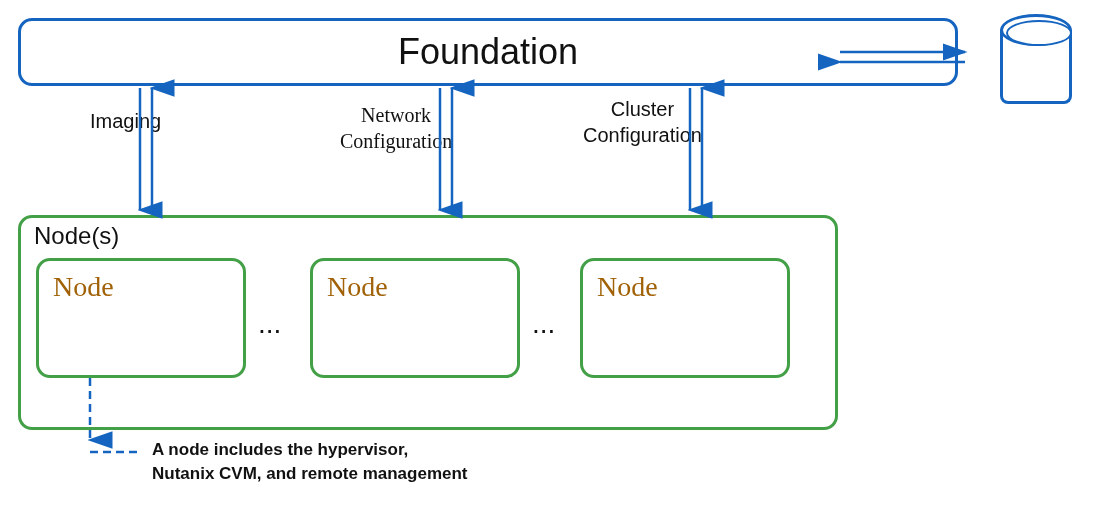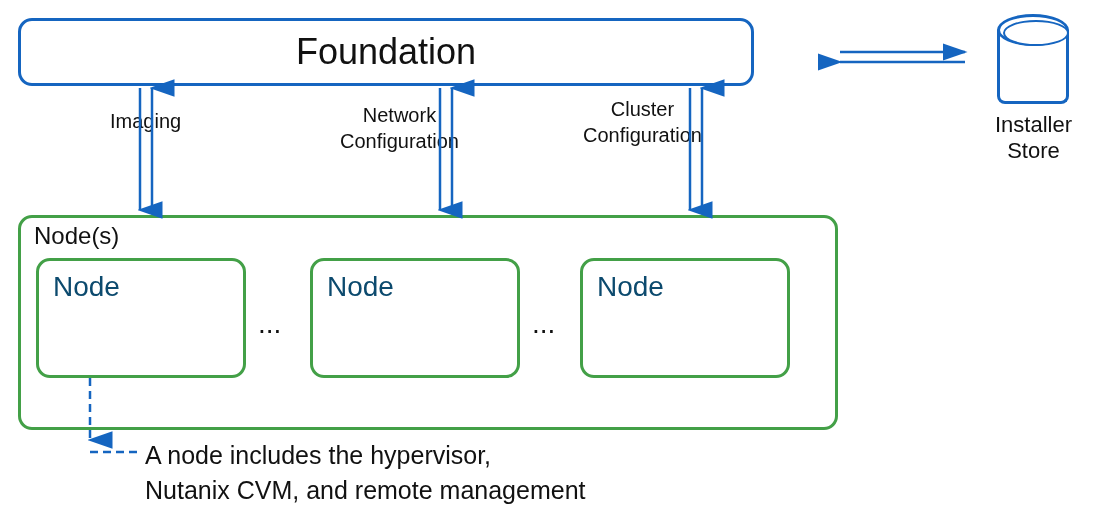--- a/index.html
+++ b/index.html
@@ -16,21 +16,21 @@
       position: relative;
       width: 1102px;
       height: 509px;
     }
 
     
     .foundation-box {
       position: absolute;
       top: 18px;
       left: 18px;
-      width: 736px;
+      width: 940px;
       height: 68px;
       border: 3px solid #1565C0;
       border-radius: 14px;
       display: flex;
       align-items: center;
       justify-content: center;
       background: #fff;
     }
     .foundation-label {
       font-size: 36px;
@@ -120,21 +120,22 @@
       background: #fff;
       display: flex;
       align-items: flex-start;
       padding: 10px 14px;
     }
     .node-box-1 { left: 36px; width: 210px; }
     .node-box-2 { left: 310px; width: 210px; }
     .node-box-3 { left: 580px; width: 210px; }
     .node-text {
       font-size: 28px;
-      color: #0c4a6e;
+      color: #a16207;
+      font-family: Liberation Serif, serif;
     }
     .dots {
       position: absolute;
       font-size: 28px;
       color: #111;
       top: 308px;
     }
     .dots-1 { left: 258px; }
     .dots-2 { left: 532px; }
 
@@ -150,53 +151,53 @@
     }
 
     
     .arrow-label {
       position: absolute;
       font-size: 20px;
       color: #111;
       text-align: center;
       line-height: 1.3;
     }
-    .label-imaging { top: 108px; left: 90px; margin-left: 20px; }
-    .label-network { top: 102px; left: 340px; }
+    .label-imaging { top: 108px; left: 90px; }
+    .label-network { top: 102px; left: 340px; font-family: Liberation Serif, serif; }
     .label-cluster { top: 96px; left: 583px; }
 
     
     .bottom-note {
       position: absolute;
       top: 438px;
-      left: 145px;
-      font-size: 25px;
+      left: 152px;
+      font-size: 17px;
       color: #111;
       line-height: 1.4;
+      font-weight: bold;
     }
 
     
   </style>
 </head>
 <body>
 
 <div class="diagram-container">
 
   <div class="foundation-box">
     <span class="foundation-label">Foundation</span>
   </div>
 
   <div class="installer-store">
     <div class="cylinder">
       <div class="cylinder-body"></div>
       <div class="cylinder-top">
         <div class="cylinder-inner-top"></div>
       </div>
     </div>
-    <div class="installer-label">Installer<br>Store</div>
   </div>
 
   <div class="arrow-label label-imaging">Imaging</div>
   <div class="arrow-label label-network">Network<br>Configuration</div>
   <div class="arrow-label label-cluster">Cluster<br>Configuration</div>
 
   <div class="nodes-outer"></div>
   <div class="nodes-label">Node(s)</div>
 
   <div class="node-box node-box-1">

